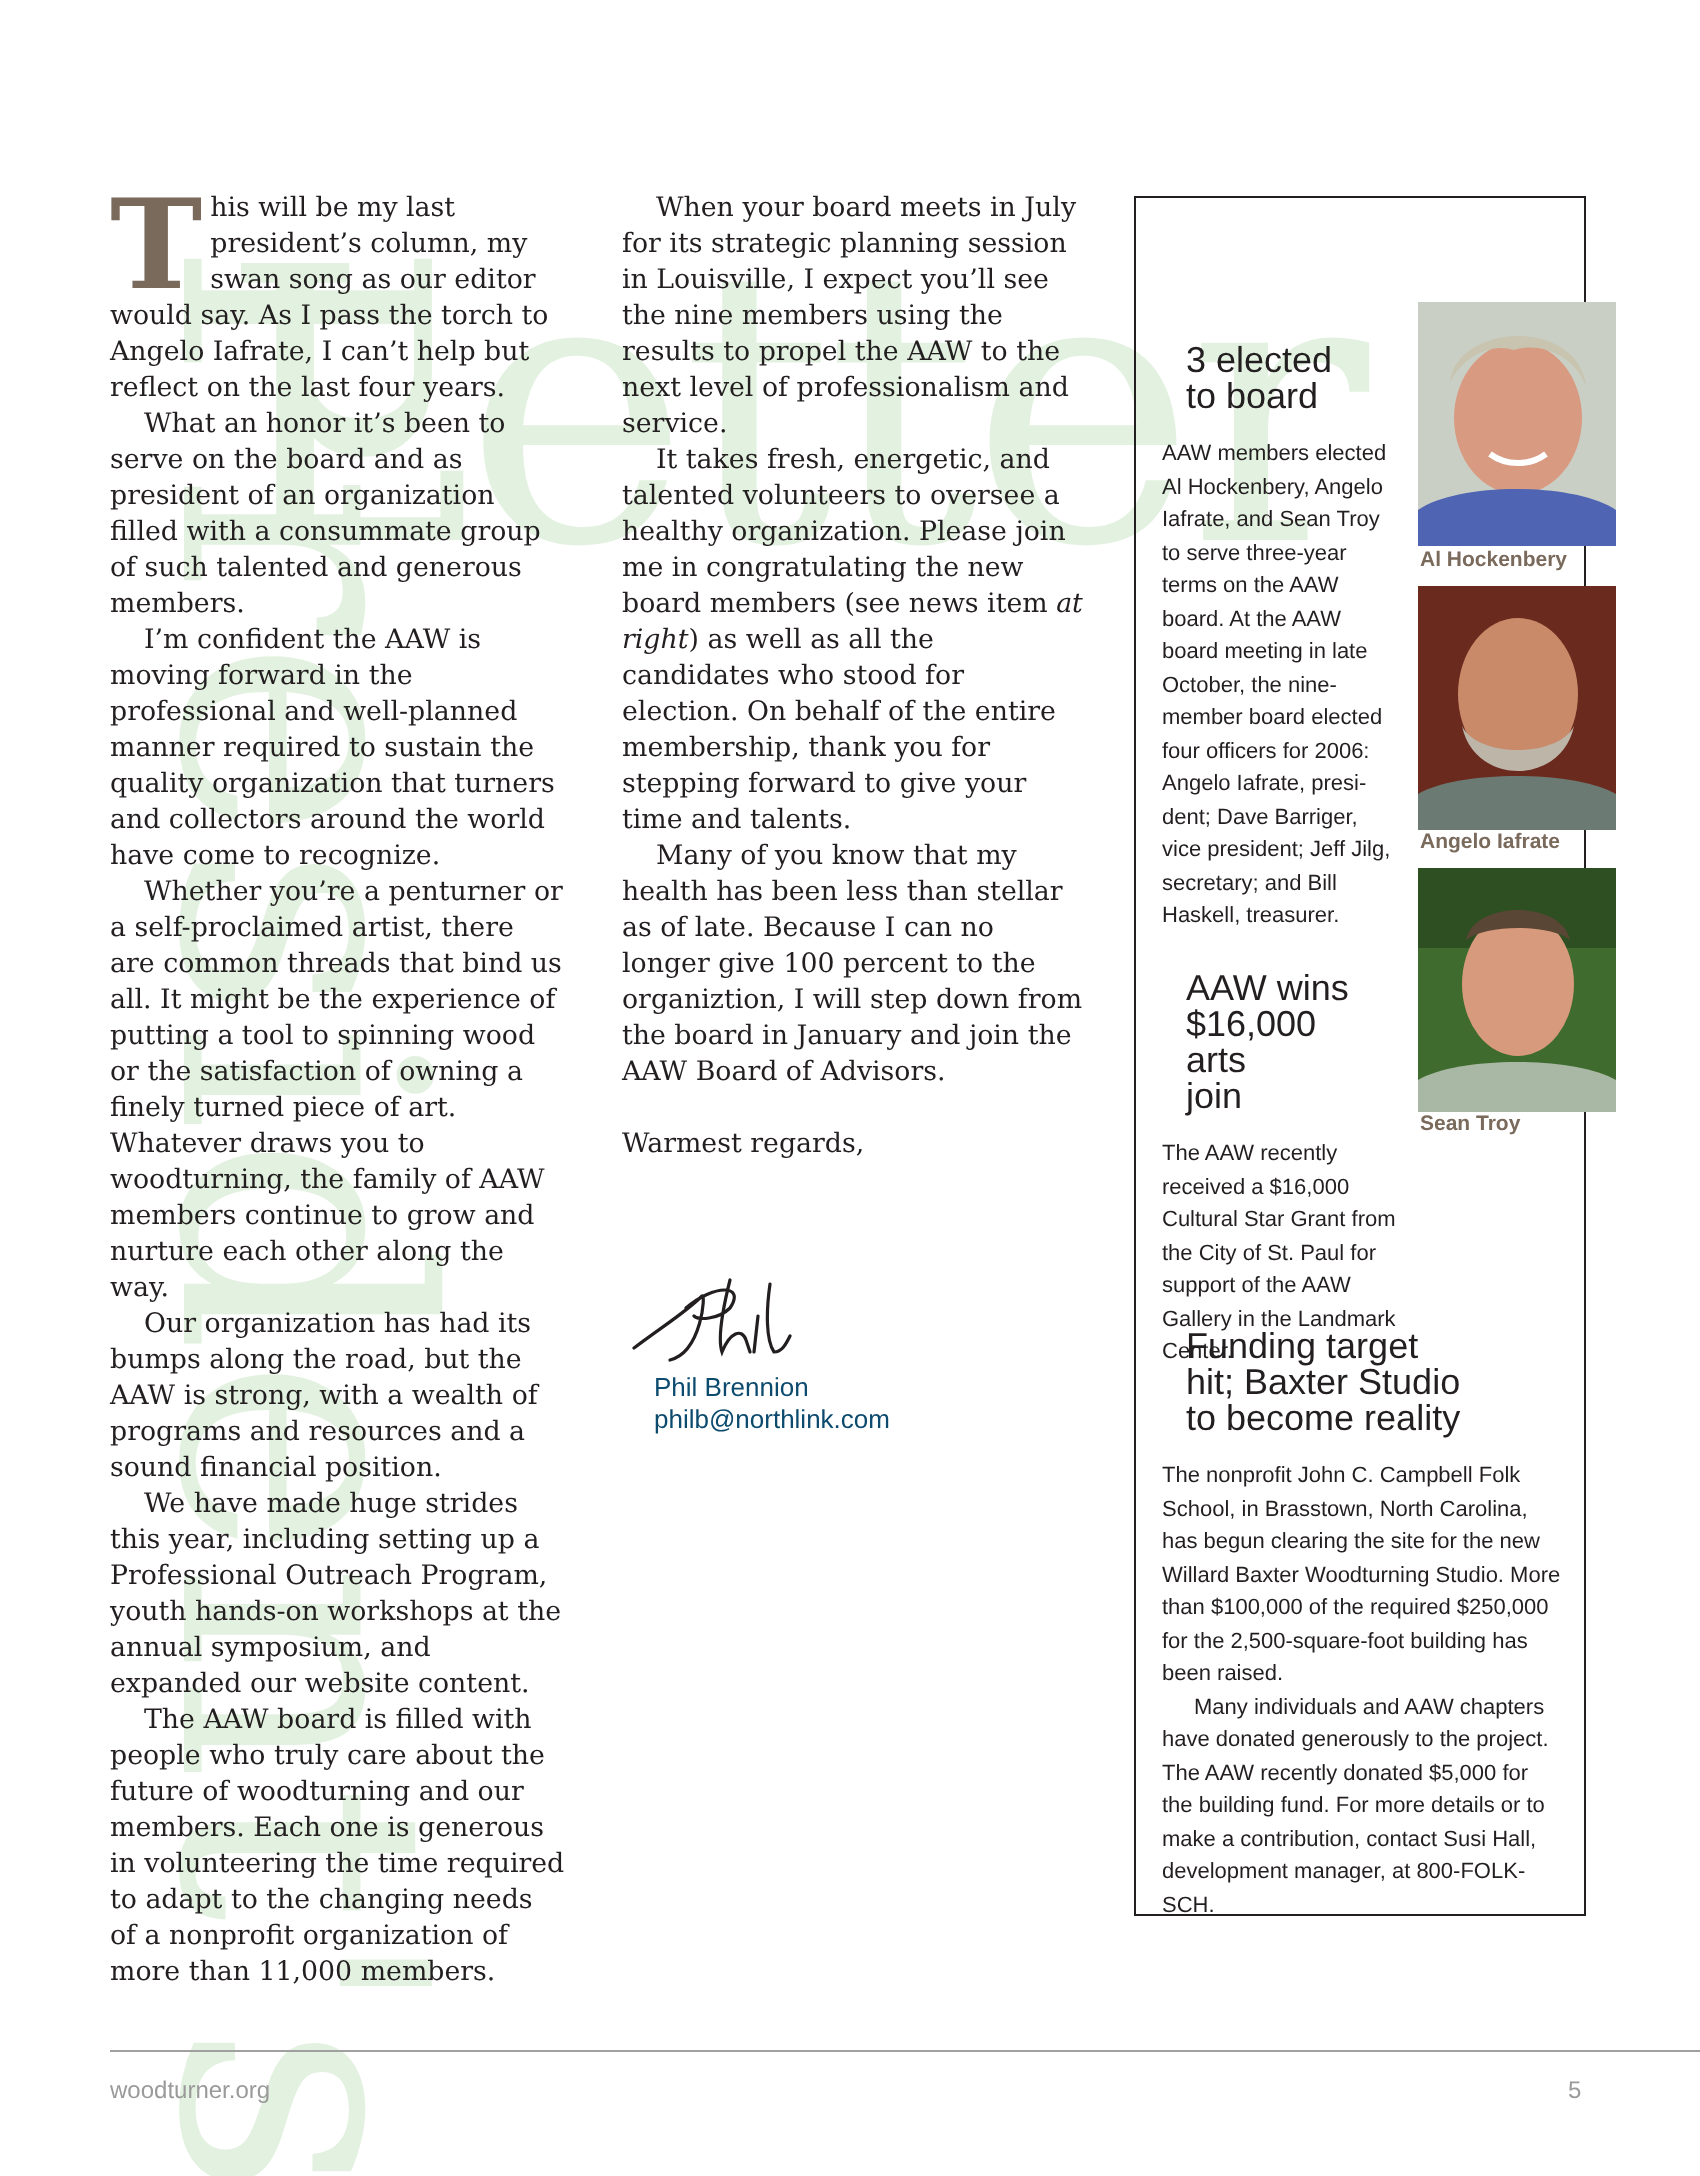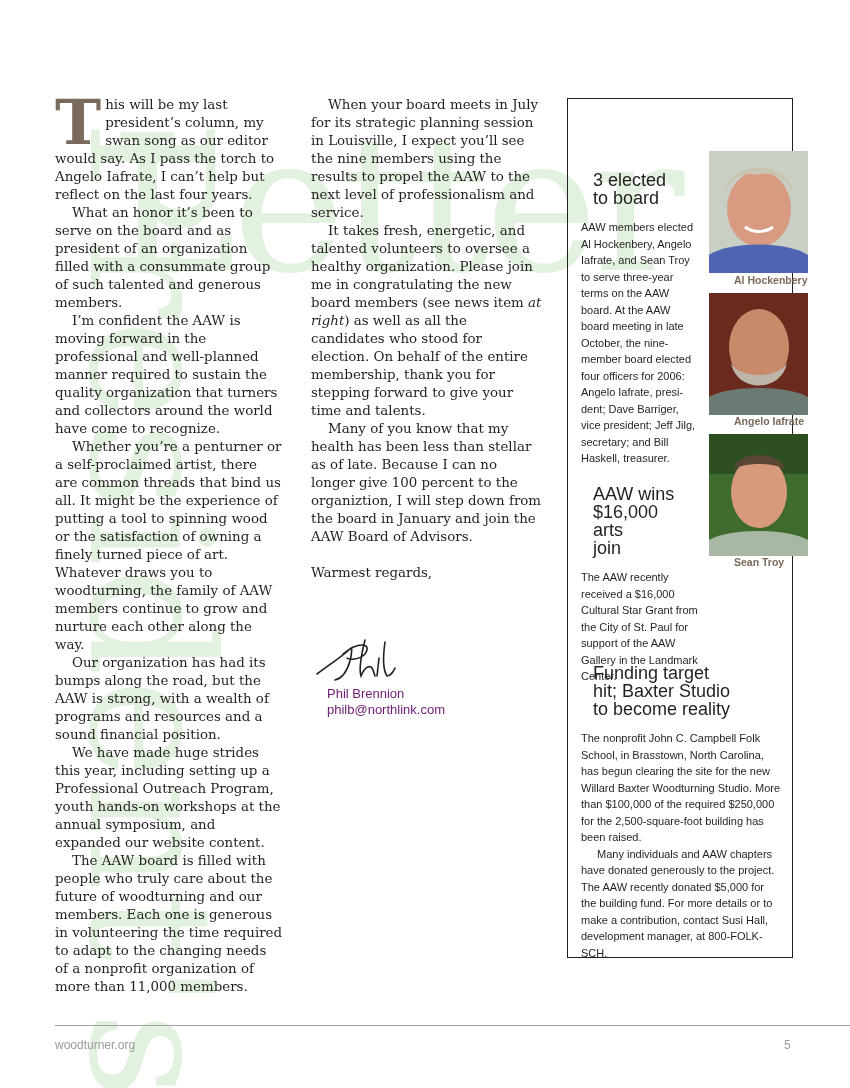--- a/index.html
+++ b/index.html
@@ -8,32 +8,32 @@
   .wm-h { left: 110px; top: 110px; font-size: 190px; letter-spacing: -4px; }
   .wm-v { left: 235px; top: 120px; font-size: 170px; transform-origin: left top; transform: rotate(90deg); letter-spacing: 2px; }
   .col { position: absolute; z-index: 1; font-family: "DejaVu Serif", serif; font-size: 13.4px; line-height: 18px; color: #231f20; }
   .col1 { left: 55px; top: 96px; width: 228px; }
   .col2 { left: 311px; top: 96px; width: 232px; }
   .col p { margin: 0; text-indent: 17px; }
   .col p.first { text-indent: 0; }
   .dropcap { float: left; font-family: "DejaVu Serif", serif; font-size: 62px; line-height: 50px; color: #7a6a5c; margin: 2px 4px 0 0; font-weight: bold; }
   .spacer { height: 18px; }
   .signature { margin: 54px 0 0 2px; height: 50px; }
-  .sig-name { font-family: "Liberation Sans", sans-serif; font-size: 13px; line-height: 16px; margin-left: 16px; color: #701a75; }
+  .sig-name { font-family: "Liberation Sans", sans-serif; font-size: 13px; line-height: 16px; margin-left: 16px; color: #0c4a6e; }
   .sidebar { position: absolute; z-index: 1; left: 567px; top: 98px; width: 224px; height: 858px; border: 1px solid #231f20; background: transparent; }
   .sb-title { position: absolute; left: 0; top: 8px; width: 224px; text-align: center; font-family: "DejaVu Serif", serif; font-weight: bold; font-size: 25px; color: #777777; }
   .news { position: absolute; left: 13px; font-family: "Liberation Sans", sans-serif; color: #231f20; }
   .news h3 { margin: 12px; font-weight: normal; font-size: 18px; line-height: 18px; }
   .news p { margin: 0; font-size: 11px; line-height: 16.5px; }
   .news p.indent { text-indent: 16px; }
   .n1 { top: 60px; width: 118px; }
   .n2 { top: 374px; width: 118px; }
   .n3 { top: 553px; width: 200px; }
   .photo { position: absolute; z-index: 2; left: 709px; width: 99px; height: 122px; }
-  .caption { position: absolute; z-index: 2; left: 710px; font-family: "Liberation Sans", sans-serif; font-weight: bold; font-size: 10.5px; color: #7a6a5c; margin-left: 24px; }
+  .caption { position: absolute; z-index: 2; left: 710px; font-family: "Liberation Sans", sans-serif; font-weight: bold; font-size: 10.5px; color: #7a6a5c; }
   .footer-line { position: absolute; left: 55px; top: 1025px; width: 795px; height: 1px; background: #a0a0a0; }
   .footer { position: absolute; top: 1038px; font-family: "Liberation Sans", sans-serif; font-size: 12px; color: #9a9a9a; }
   .footer.left { left: 55px; }
   .footer.right { left: 784px; }
 </style>
 </head>
 <body>
 
 <div class="wm wm-h">Letter</div>
 <div class="wm wm-v">President's</div>

